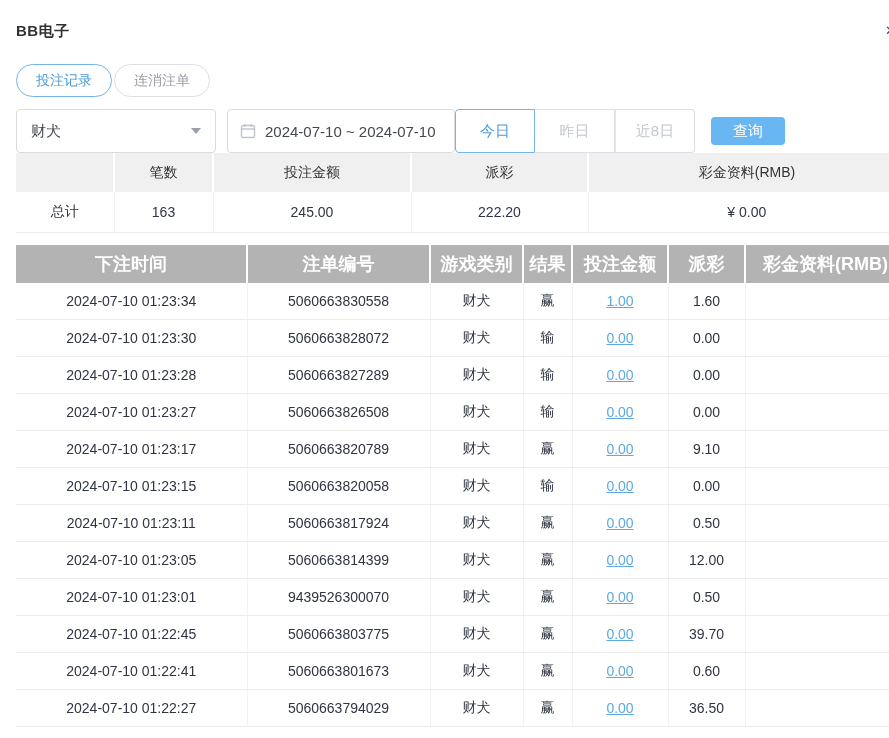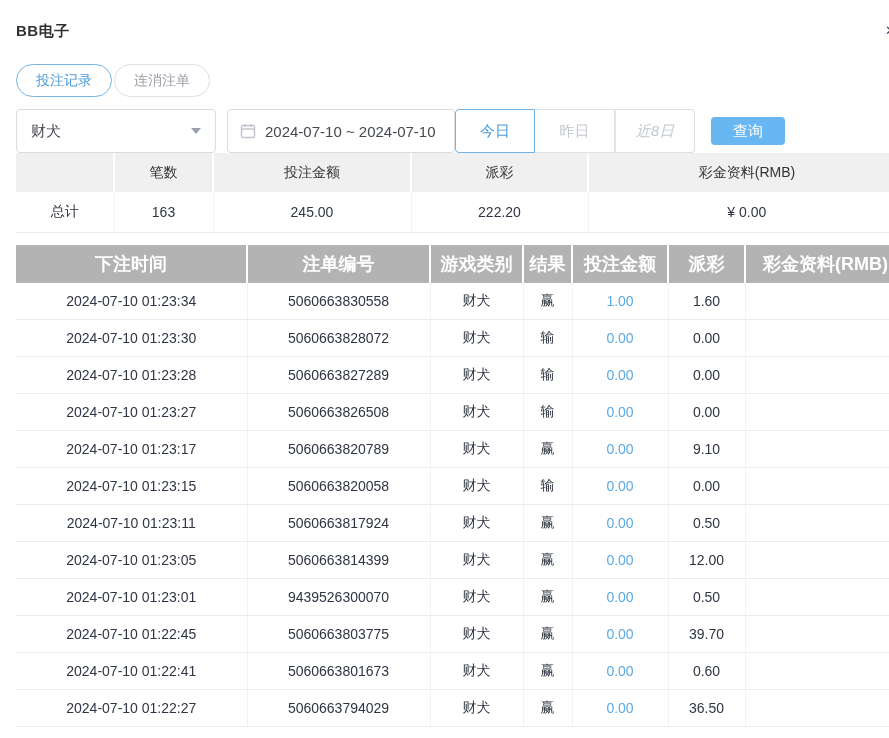--- a/index.html
+++ b/index.html
@@ -48,21 +48,21 @@
   .btn-group .qbtn {
     width: 80px; height: 44px; background: #fff; font-size: 15px; cursor: pointer;
     display: flex; align-items: center; justify-content: center;
     font-family: inherit;
   }
   .qbtn.active {
     border: 1px solid var(--accent-border, #74b4e6); color: var(--accent-text, #4f9fdc);
     border-radius: 4px 0 0 4px;
   }
   .qbtn.q2 { border: 1px solid #dcdfe6; border-left: none; color: #c3c8cf; }
-  .qbtn.q3 { border: 1px solid #dcdfe6; border-left: 1px solid #e4e7ed; color: #c3c8cf; border-radius: 0 4px 4px 0; font-style: italic; }
+  .qbtn.q3 { border: 1px solid #dcdfe6; border-left: 1px solid #e4e7ed; color: #c3c8cf; border-radius: 0 4px 4px 0; }
   .search-btn {
     margin-left: 16px; width: 74px; height: 28px; border: none; border-radius: 4px;
     background: var(--accent, #68b7f2); color: #fff; font-size: 15px; cursor: pointer;
     font-family: inherit;
   }
 
   
   .table-clip { width: 873px; overflow: hidden; }
   table { border-collapse: collapse; table-layout: fixed; width: 889px; }
 
@@ -82,21 +82,21 @@
   .bet-table thead th {
     background: var(--table-header, #b3b3b3); color: #fff; font-weight: bold;
     font-size: 18px; height: 38px; text-align: center; border-right: 2px solid #fff;
   }
   .bet-table thead th:last-child { border-right: none; }
   .bet-table tbody td {
     height: 37px; text-align: center; font-size: 14px; color: #2f3542;
     border-bottom: 1px solid #ebebeb; border-right: 1px solid #f2f2f2; background: #fff;
   }
   .bet-table tbody td:last-child { border-right: none; }
-  .bet-link { color: var(--link, #5da9e0); cursor: pointer; text-align: right; }
+  .bet-link { color: var(--link, #5da9e0); text-decoration: underline; cursor: pointer; text-align: right; }
 
   
   .cal-icon { display: inline-block; flex: 0 0 auto; }
 </style>
 </head>
 <body>
 
 <div class="page">
 
   <div class="page-title">BB电子</div>

